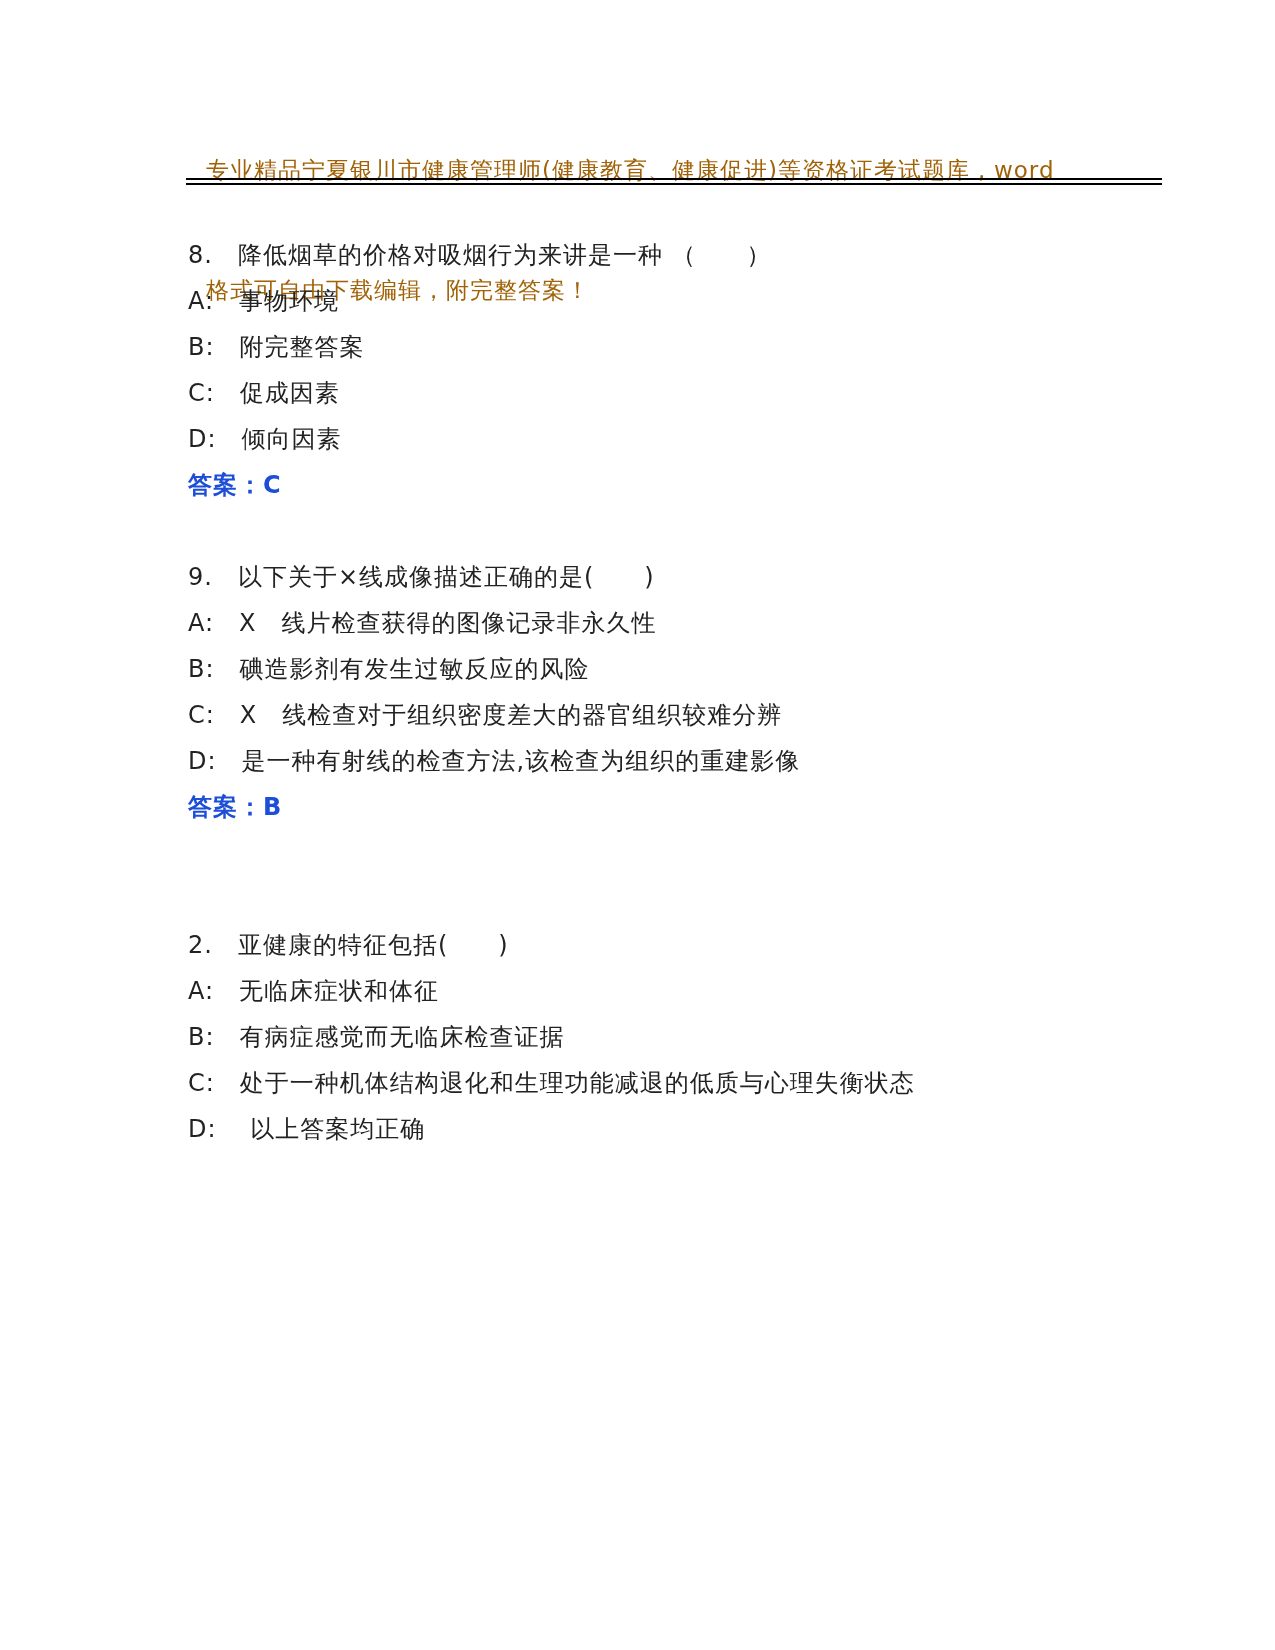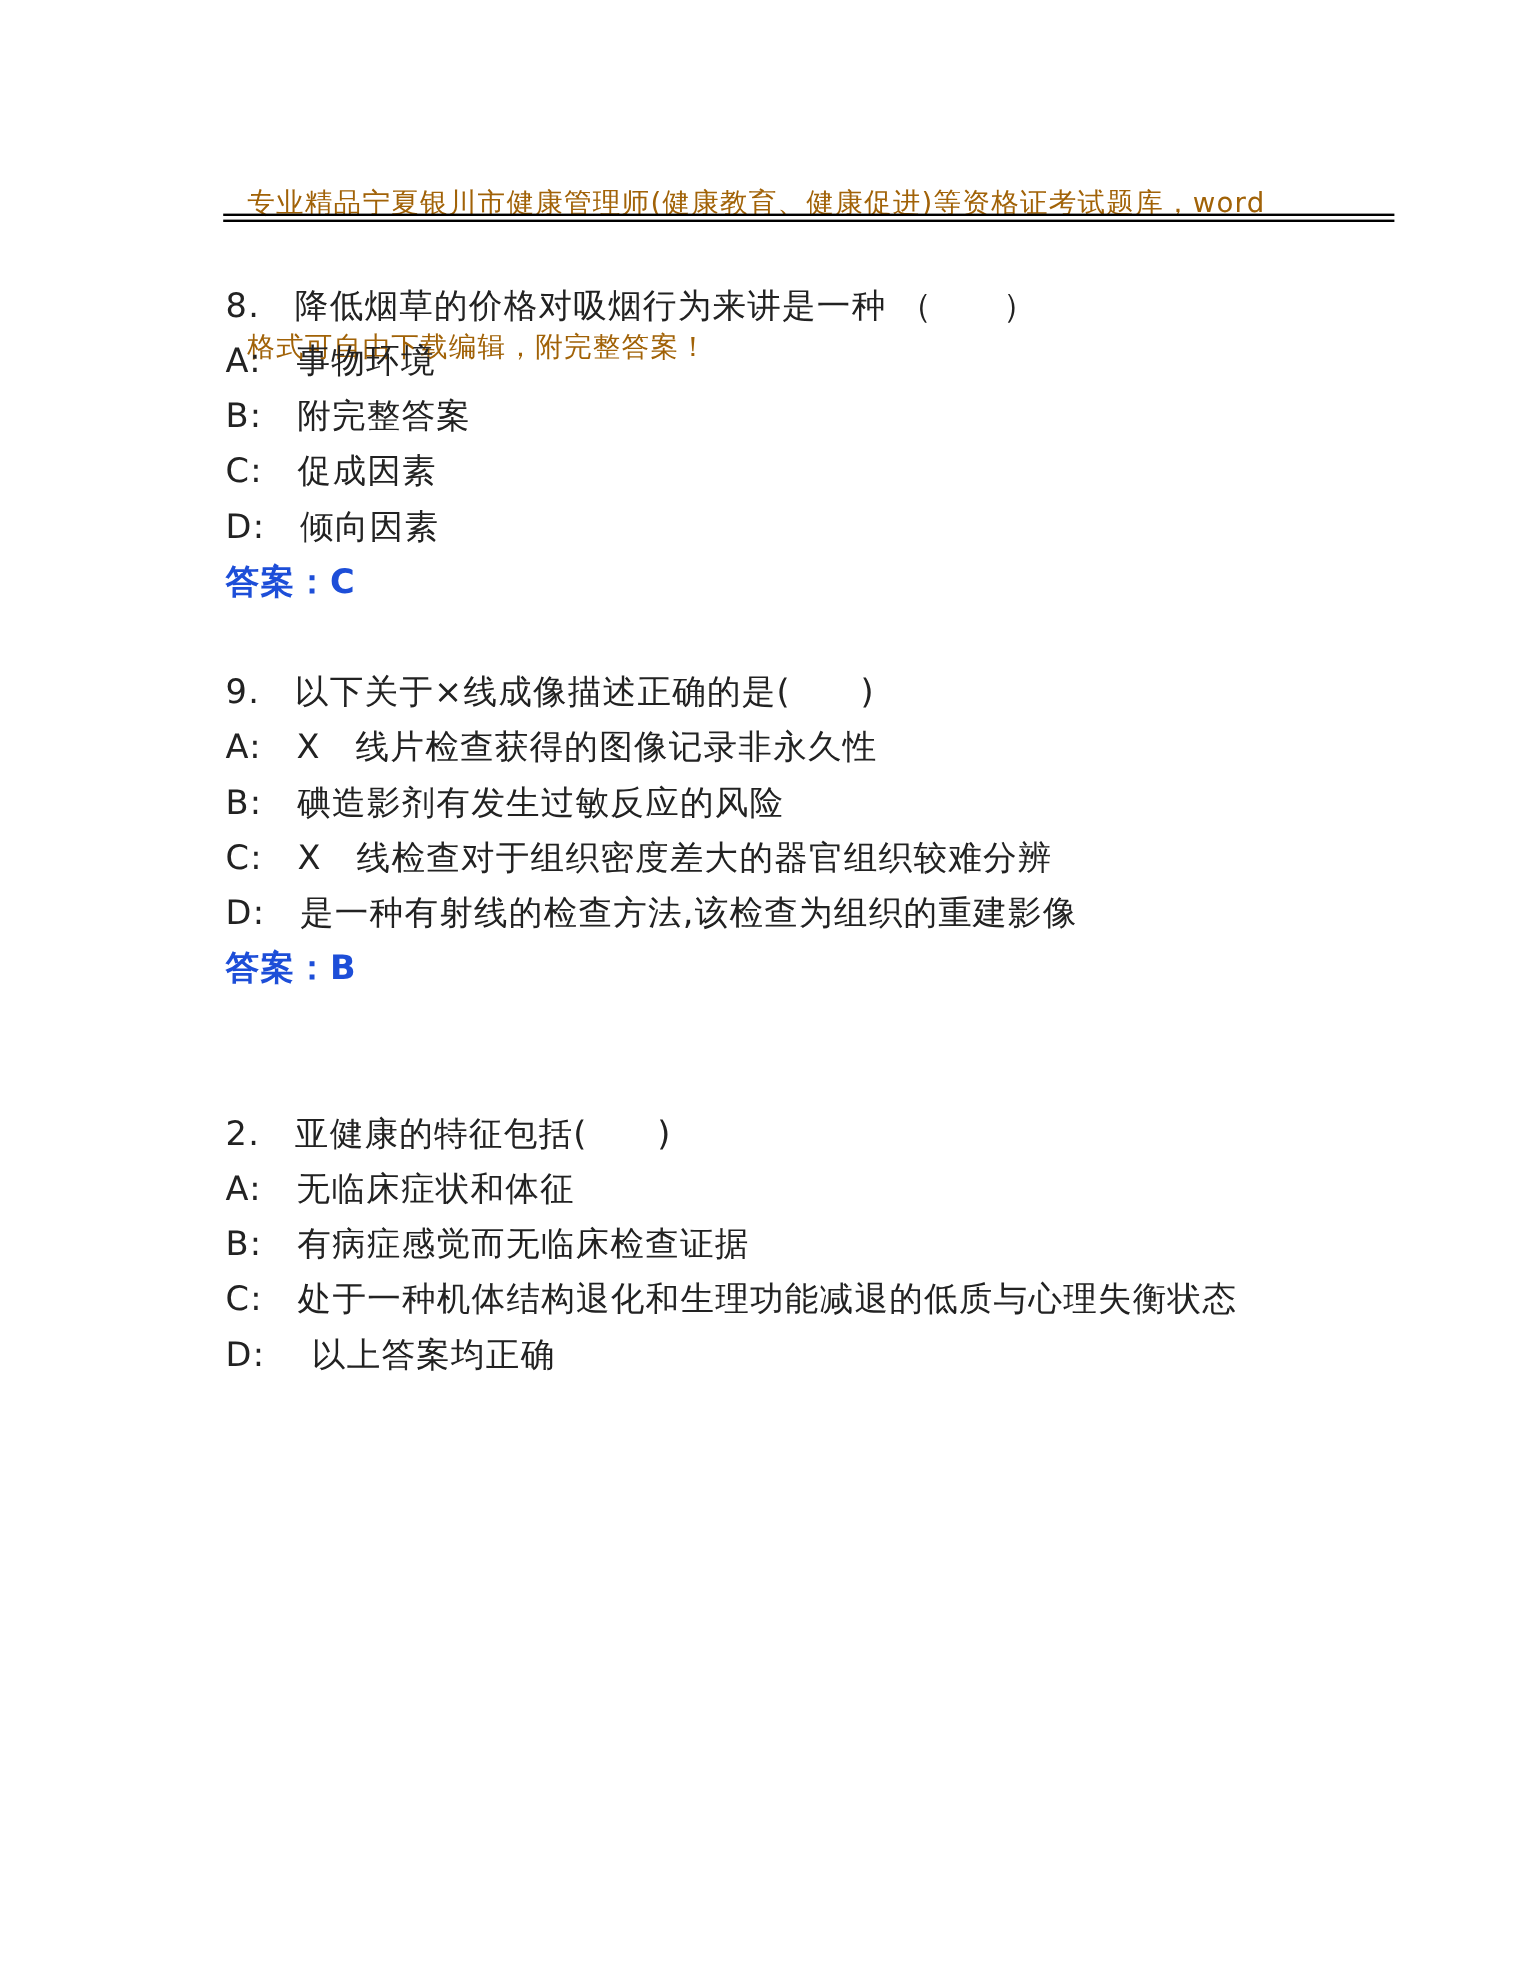--- a/index.html
+++ b/index.html
@@ -37,21 +37,21 @@
   }
   .content {
     position: absolute;
     left: 188px;
     top: 232px;
     width: 1000px;
   }
   .line {
     height: 46px;
     line-height: 46px;
-    font-size: 28px;
+    font-size: 24px;
     letter-spacing: 1px;
     white-space: pre;
     color: #222222;
     font-weight: 400;
   }
   .answer {
     color: #1d4ed8;
     font-weight: 700;
   }
   .gap { height: 46px; }

